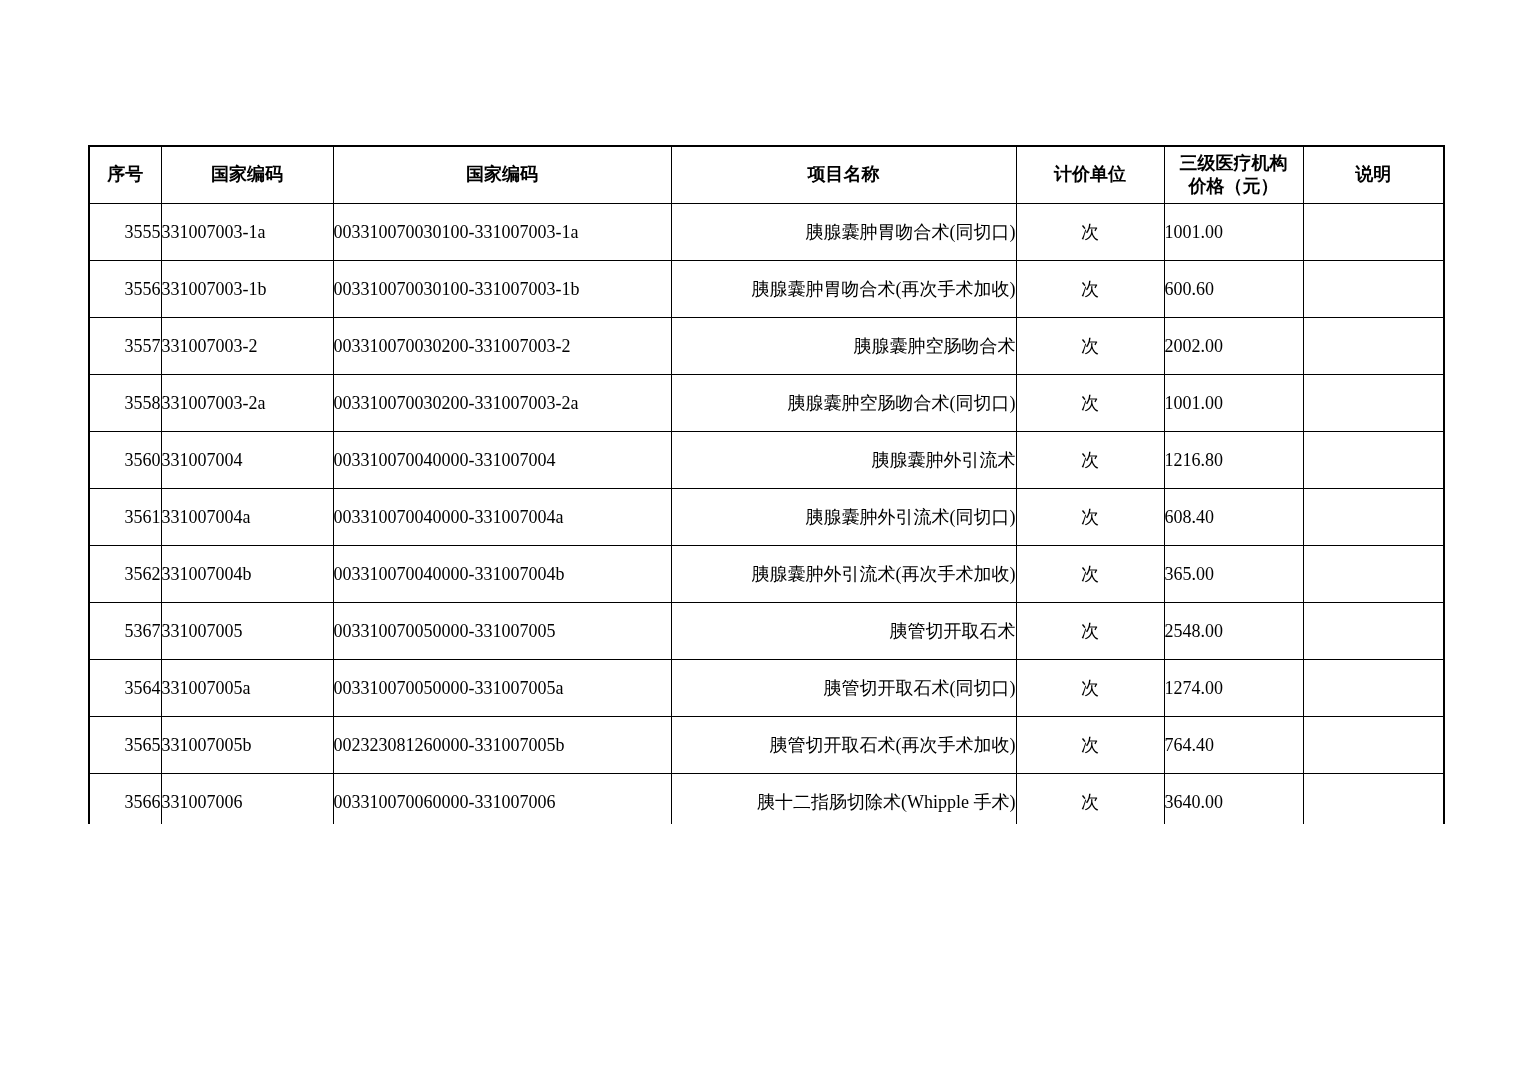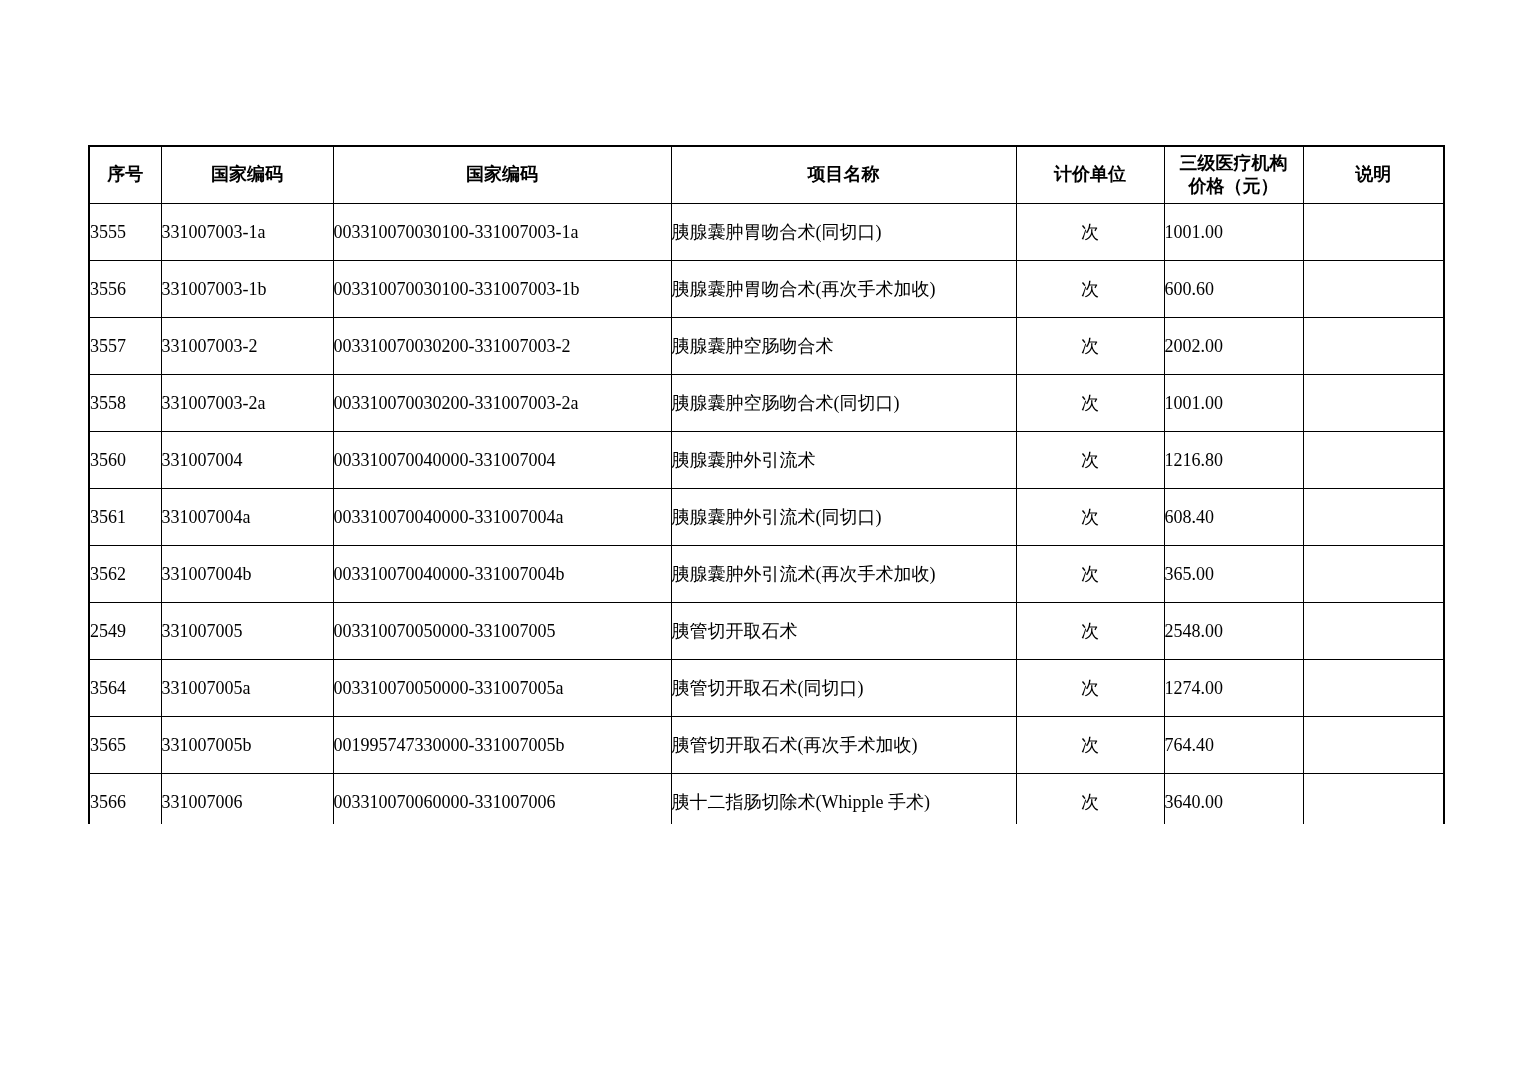--- a/index.html
+++ b/index.html
@@ -38,24 +38,24 @@
     padding: 0;
   }
   table.price-table thead th {
     font-weight: bold;
     text-align: center;
     font-size: 18px;
     font-family: "Liberation Sans", "DejaVu Sans", sans-serif;
     height: 56px;
     line-height: 1.3;
   }
-  td.col-seq   { text-align: left; }
+  td.col-seq   { text-align: right; }
   td.col-code  { text-align: left; padding-left: 3px; }
   td.col-ncode { text-align: left; padding-left: 3px; }
-  td.col-name  { text-align: left; padding-left: 4px; }
+  td.col-name  { text-align: right; padding-left: 4px; }
   td.col-unit  { text-align: center; }
   td.col-price { text-align: left; }
   td.col-note  { text-align: center; }
   .hdr-line { display: block; }
   .page-footer {
     position: absolute;
     left: 155px;
     top: 963px;
     font-size: 24px;
     letter-spacing: 6px;
@@ -157,21 +157,21 @@
       <td class="col-seq">3562</td>
       <td class="col-code">331007004b</td>
       <td class="col-ncode">003310070040000-331007004b</td>
       <td class="col-name">胰腺囊肿外引流术(再次手术加收)</td>
       <td class="col-unit">次</td>
       <td class="col-price">365.00</td>
       <td class="col-note"></td>
     </tr>
 
     <tr>
-      <td class="col-seq">2549</td>
+      <td class="col-seq">5367</td>
       <td class="col-code">331007005</td>
       <td class="col-ncode">003310070050000-331007005</td>
       <td class="col-name">胰管切开取石术</td>
       <td class="col-unit">次</td>
       <td class="col-price">2548.00</td>
       <td class="col-note"></td>
     </tr>
 
     <tr>
       <td class="col-seq">3564</td>
@@ -179,21 +179,21 @@
       <td class="col-ncode">003310070050000-331007005a</td>
       <td class="col-name">胰管切开取石术(同切口)</td>
       <td class="col-unit">次</td>
       <td class="col-price">1274.00</td>
       <td class="col-note"></td>
     </tr>
 
     <tr>
       <td class="col-seq">3565</td>
       <td class="col-code">331007005b</td>
-      <td class="col-ncode">001995747330000-331007005b</td>
+      <td class="col-ncode">002323081260000-331007005b</td>
       <td class="col-name">胰管切开取石术(再次手术加收)</td>
       <td class="col-unit">次</td>
       <td class="col-price">764.40</td>
       <td class="col-note"></td>
     </tr>
 
     <tr>
       <td class="col-seq">3566</td>
       <td class="col-code">331007006</td>
       <td class="col-ncode">003310070060000-331007006</td>

